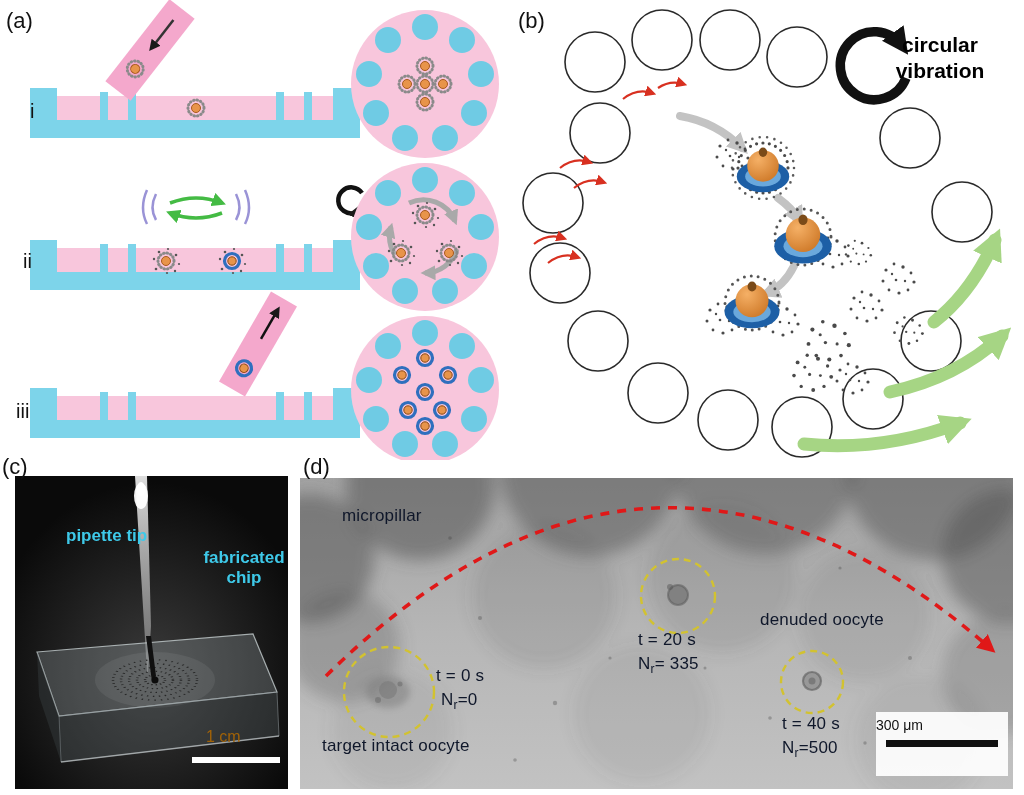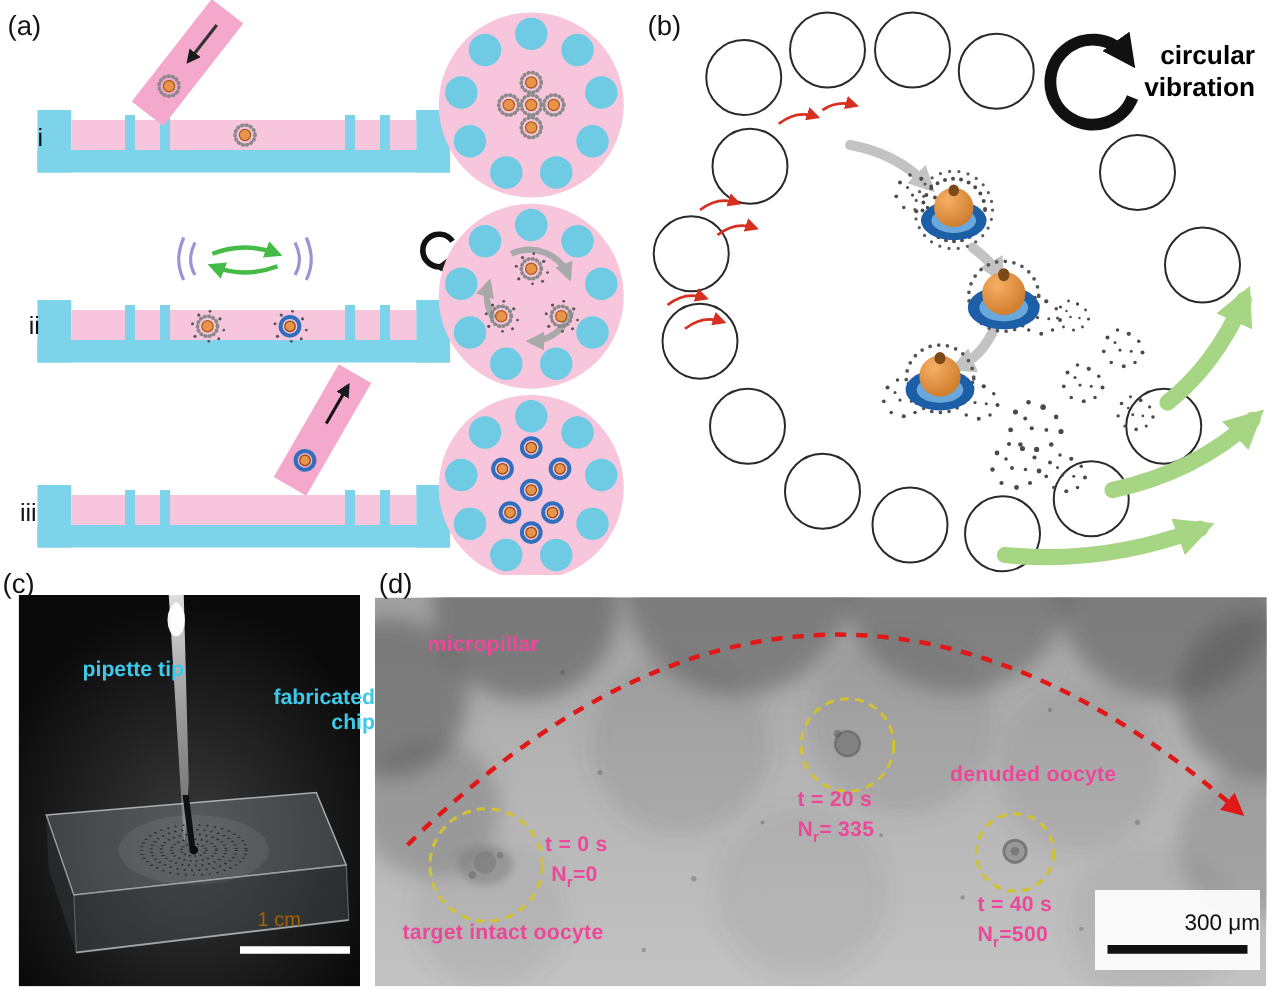--- a/index.html
+++ b/index.html
@@ -3,23 +3,23 @@
 <meta charset="utf-8">
 <style>
   * { margin:0; padding:0; box-sizing:border-box; }
   html,body { background:#ffffff; font-family:"Liberation Sans", sans-serif; }
   .figure { position:relative; width:1024px; height:795px; background:#ffffff; overflow:hidden; }
   .abs { position:absolute; }
   svg.abs { z-index:1; }
   .lbl { position:absolute; z-index:4; }
   .plabel { position:absolute; z-index:5; font-size:22px; color:#111; }
   .steplabel { position:absolute; z-index:5; font-size:20px; color:#111; }
-  .pre { white-space:pre-line; text-align:right; }
+  .pre { white-space:pre-line; text-align:center; }
   .cyan { color:#3ec9e9; font-weight:700; font-size:17px;margin-left:40px; }
-  .dlab { font-size:17px; color:#ec4899; font-weight:700; letter-spacing:.2px; }
+  .dlab { font-size:17px; color:#0f172a; font-weight:400; letter-spacing:.2px; }
   .vib { font-size:21px; font-weight:600; color:#000; line-height:1.25; }
   sub { font-size:12px; }
   .scalebox { background:rgba(255,255,255,.92); }
 </style>
 </head>
 <body>
 
 <div class="figure">
 
   <svg class="abs" style="left:0;top:0" width="510" height="460" viewBox="0 0 510 460">
@@ -426,17 +426,17 @@
   <div class="lbl dlab" style="left:436px;top:666px">t = 0 s</div>
   <div class="lbl dlab" style="left:441px;top:690px"><span>N</span><sub>r</sub><span>=0</span></div>
 
   <div class="lbl dlab" style="left:638px;top:630px">t = 20 s</div>
   <div class="lbl dlab" style="left:638px;top:654px"><span>N</span><sub>r</sub><span>= 335</span></div>
 
   <div class="lbl dlab" style="left:782px;top:714px">t = 40 s</div>
   <div class="lbl dlab" style="left:782px;top:738px"><span>N</span><sub>r</sub><span>=500</span></div>
 
   <div class="lbl scalebox" style="left:876px;top:712px;width:132px;height:64px">
-    <div style="text-align:right;font-size:18px;color:#111;margin-top:16px">300 μm</div>
+    <div style="text-align:left;font-size:14px;color:#111;margin-top:5px">300 μm</div>
     <div style="width:112px;height:7px;background:#111;margin:7px auto 0"></div>
   </div>
 
 </div>
 
 </body></html>

